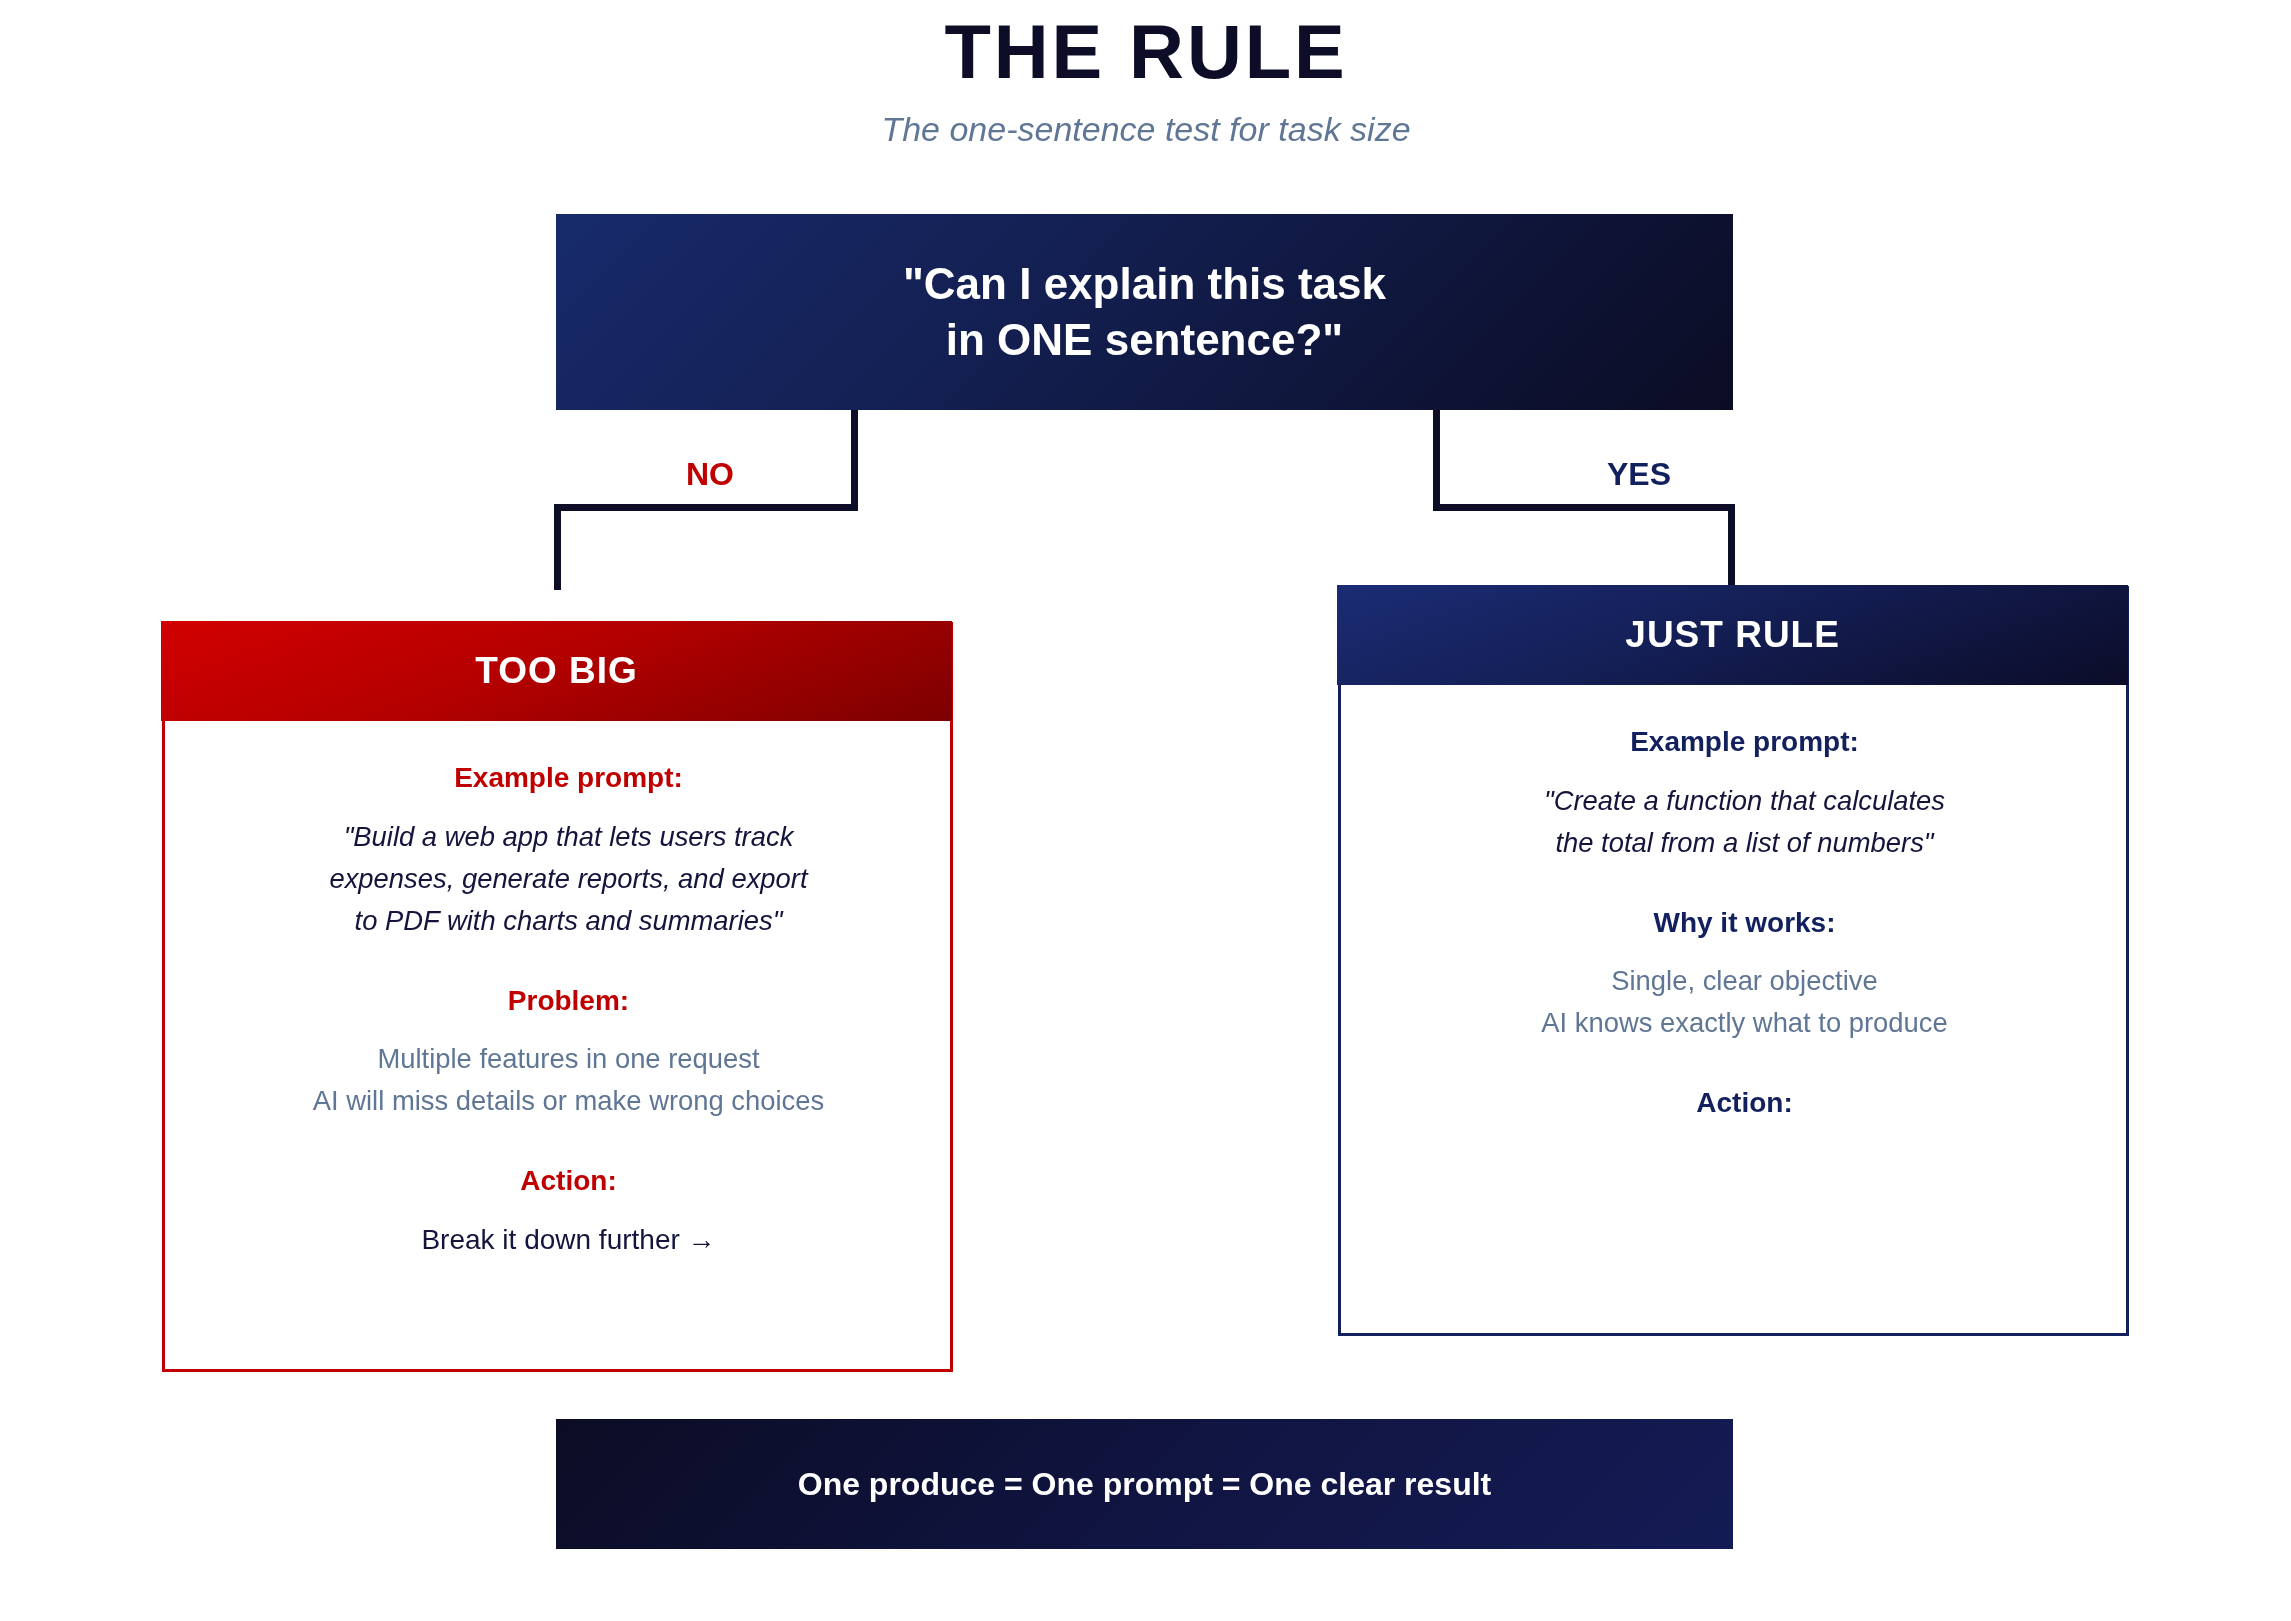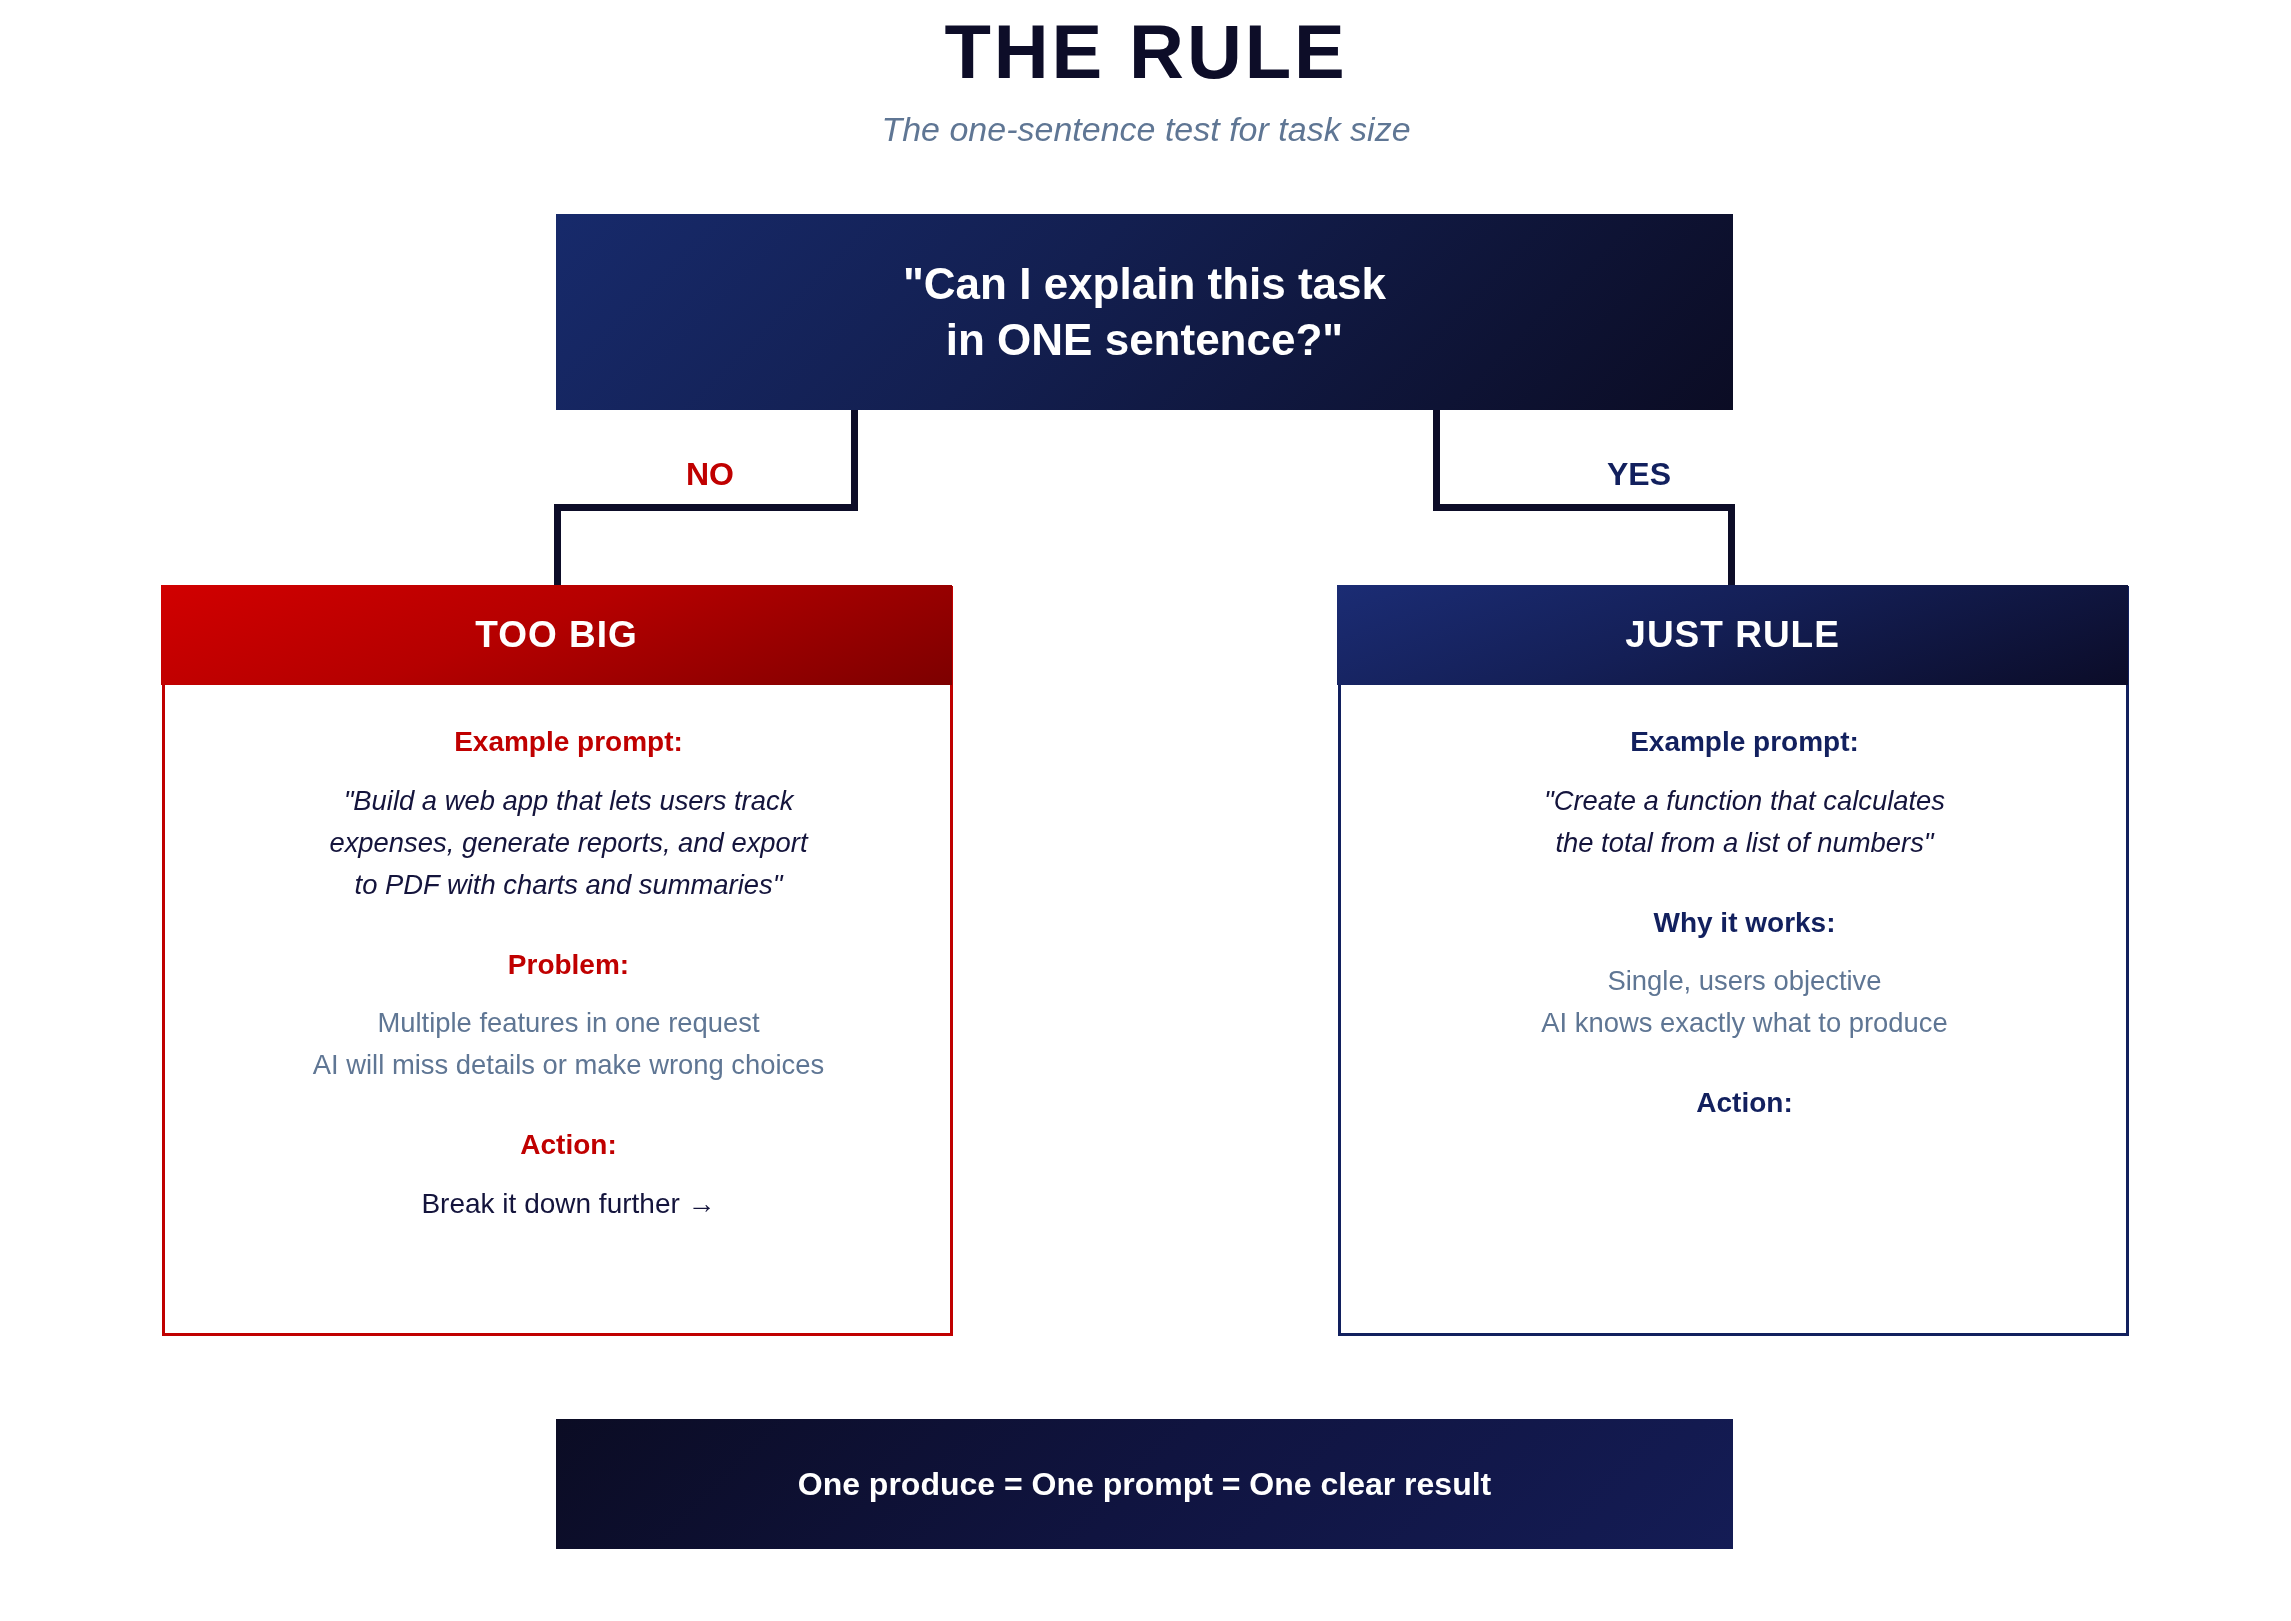--- a/index.html
+++ b/index.html
@@ -84,20 +84,21 @@
     position: absolute;
     top: 586px;
     width: 791px;
     height: 750px;
     box-sizing: border-box;
     background: #ffffff;
   }
   #card-too-big {
     left: 162px;
     border: 3.9px solid #c00000;
+    margin-top: 36px;
   }
   #card-just-right {
     left: 1338px;
     border: 3.9px solid #12205e;
   }
   .card-header {
     position: absolute;
     left: -3.9px;
     top: -3.9px;
     width: 791px;
@@ -227,21 +228,21 @@
     <div class="card-body">
 
       <div class="sec-head first">Example prompt:</div>
       <div class="quote">
         <span>"Create a function that calculates</span><br>
         <span>the total from a list of numbers"</span>
       </div>
 
       <div class="sec-head">Why it works:</div>
       <div class="reason">
-        <span>Single, users objective</span><br>
+        <span>Single, clear objective</span><br>
         <span>AI knows exactly what to produce</span>
       </div>
 
       <div class="sec-head">Action:</div>
 
     </div>
   </div>
 
   <div id="footer-banner">
     <div class="f-text">One produce = One prompt = One clear result</div>

